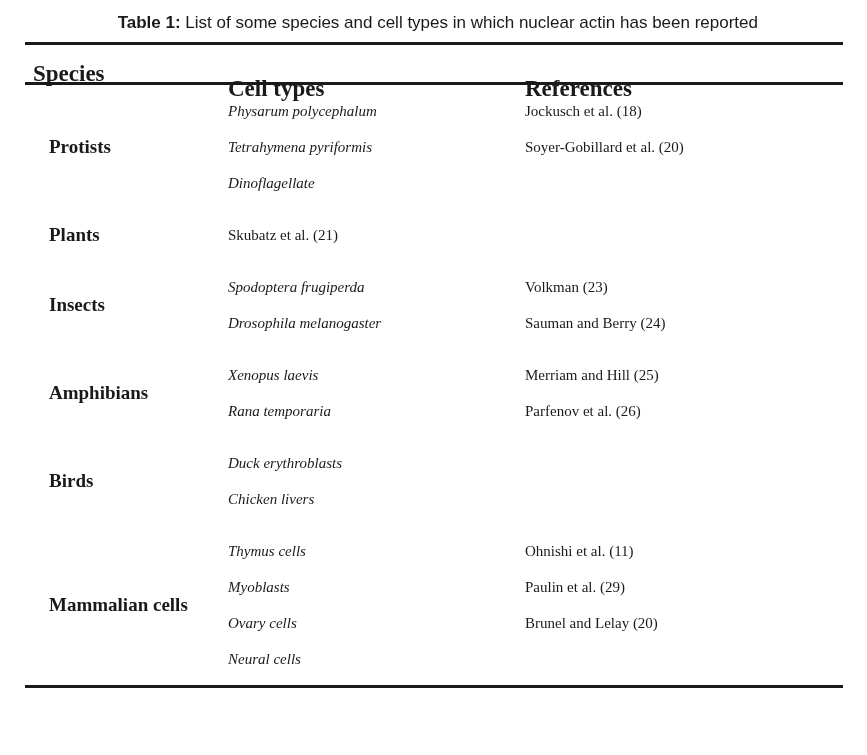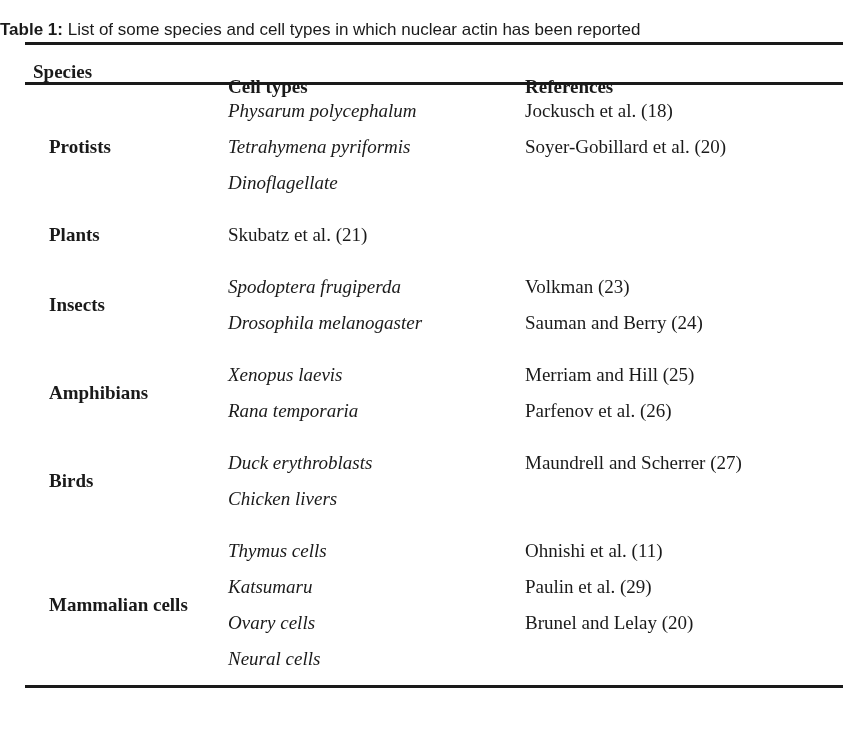--- a/index.html
+++ b/index.html
@@ -8,62 +8,62 @@
     width:867px;height:755px;
     background:#ffffff;
     color:#1a1a1a;
     overflow:hidden;
     font-family:"Liberation Serif","DejaVu Serif",serif;
   }
   .caption{
     width:758px;
     height:42px;
     box-sizing:border-box;
-    padding-top:20px;
-    text-align:left;
+    padding-top:13px;
+    text-align:right;
     font-family:"Liberation Sans","DejaVu Sans",sans-serif;
     font-size:17px;
     color:#1a1a1a;
   }
   .caption .cap-label{font-weight:bold;}
   .table{
     margin-left:25px;
     width:818px;
     border-top:3px solid #1a1a1a;
     border-bottom:3px solid #1a1a1a;
   }
   .hdr{
     display:grid;
     grid-template-columns:197px 297px 1fr;
     border-bottom:3px solid #1a1a1a;
     height:37px;
     align-items:center;
     font-weight:bold;
-    font-size:19px;
+    font-size:23px;
   }
   .hdr .hcell{padding-left:8px;}
   .hdr .hcell.c2,.hdr .hcell.c3{padding-left:6px;margin-top:31px;}
   .group{
     display:grid;
     grid-template-columns:197px 297px 1fr;
     padding:8px 0;
   }
   .species-cell{
     display:flex;
     align-items:center;
     padding-left:8px;
     font-weight:bold;
     font-size:19px;
     margin-left:16px;
   }
   .stack{display:flex;flex-direction:column;}
   .entry{
     height:36px;
     line-height:36px;
-    font-size:19px;
+    font-size:15px;
     padding-left:6px;
     white-space:nowrap;
   }
   .cell-types-col .entry{font-style:italic;}
 </style>
 </head>
 <body>
 
 <div class="page">
 
@@ -123,29 +123,28 @@
           </div>
   </div>
 
   <div class="group">
     <div class="species-cell">Birds</div>
     <div class="stack cell-types-col">
             <div class="entry">Duck erythroblasts</div>
             <div class="entry">Chicken livers</div>
           </div>
     <div class="stack references-col">
-            <div class="entry">Maundrell and Scherrer (27)</div>
           </div>
   </div>
 
   <div class="group">
     <div class="species-cell">Mammalian cells</div>
     <div class="stack cell-types-col">
             <div class="entry">Thymus cells</div>
-            <div class="entry">Katsumaru</div>
+            <div class="entry">Myoblasts</div>
             <div class="entry">Ovary cells</div>
             <div class="entry">Neural cells</div>
           </div>
     <div class="stack references-col">
             <div class="entry">Ohnishi et al. (11)</div>
             <div class="entry">Paulin et al. (29)</div>
             <div class="entry">Brunel and Lelay (20)</div>
           </div>
   </div>
 </div>

